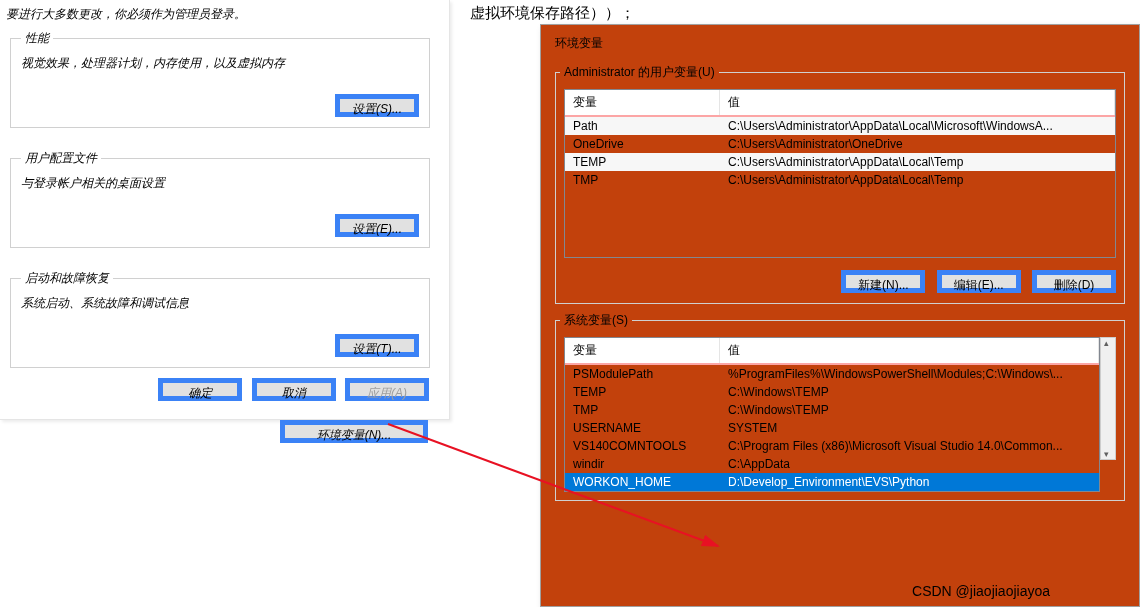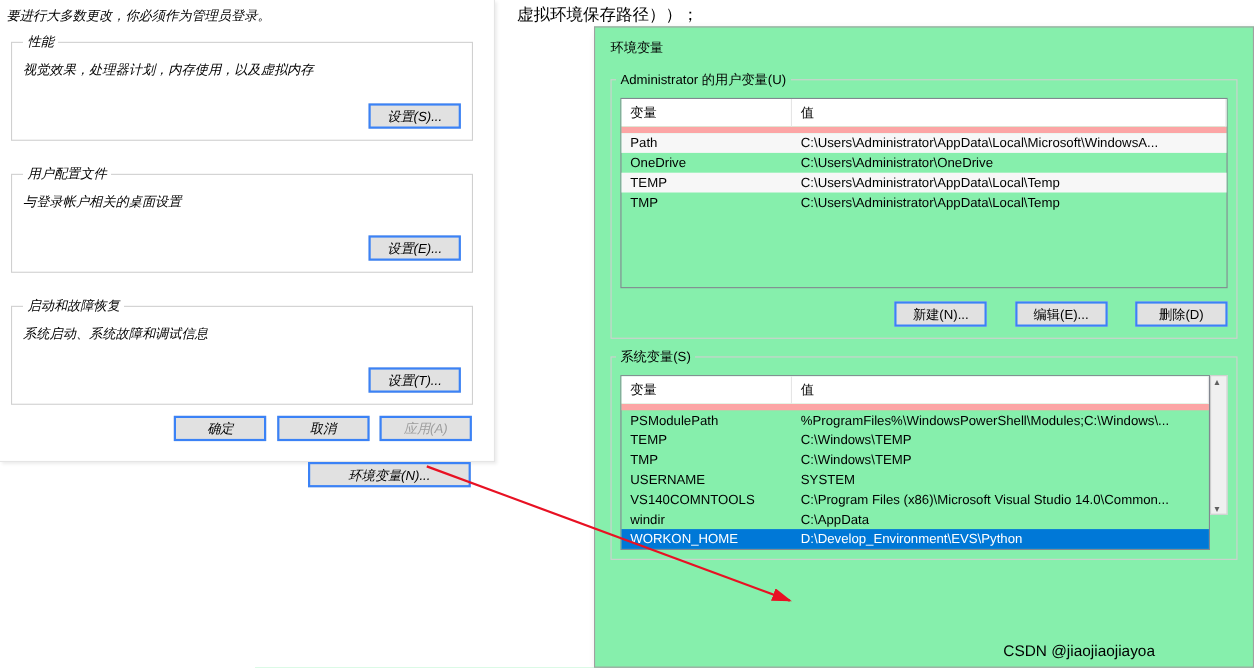--- a/index.html
+++ b/index.html
@@ -2,48 +2,48 @@
 <html><head>
 <meta charset="utf-8">
 <style>
   * { box-sizing: border-box; font-family: "Microsoft YaHei", "Segoe UI", Tahoma, sans-serif; font-size: 12px; }
   body { margin: 0; background: #fff; width: 1140px; height: 607px; position: relative; overflow: hidden; }
   .leftpanel { position: absolute; left: 0; top: 0; width: 450px; height: 420px; border-right: 1px solid #e5e5e5; border-bottom: 1px solid #e5e5e5; box-shadow: 2px 2px 3px rgba(0,0,0,0.08); font-style: italic; }
   .topline { position: absolute; top: 6px; left: 6px; color:#000; }
   fieldset.grp { position: absolute; border: 1px solid #d0d0d0; left: 10px; width: 420px; margin:0; padding: 8px 10px 40px 10px; }
   fieldset.grp legend { padding: 0 4px; }
   .desc { color:#000; }
-  .btn { display:inline-block; border: 2px solid #3b82f6; background:#e1e1e1; min-width:84px; height:23px; line-height:21px; text-align:center; cursor:default; }
+  .btn { display:inline-block; border: 5px solid #3b82f6; background:#e1e1e1; min-width:84px; height:23px; line-height:21px; text-align:center; cursor:default; }
   .btn.disabled { color:#9e9e9e; }
   .grp .btn { position:absolute; right:10px; bottom:10px; }
   .grp-perf { top: 30px; height: 98px;}
   .grp-user { top: 150px; height: 98px;}
   .grp-boot { top: 270px; height: 98px;}
   .envbtn { position:absolute; left: 280px; top: 404px; width:148px;margin-top:16px;}
   .footer { position:absolute; bottom:18px; right:20px; }
   .footer .btn { margin-left: 6px; }
 
   .rightarea { position: absolute; left:450px; top:0; width: 690px; height: 607px; }
   .codeline { position:absolute; top:4px; left:20px; font-family: Consolas, monospace; font-size:15px;}
-  .envwin { position:absolute; left:90px; top:24px; width: 600px; height: 583px; background:#86efac; border:1px solid #a0a0a0; box-shadow: 4px 4px 8px rgba(0,0,0,0.2);}
+  .envwin { position:absolute; left:90px; top:24px; width: 600px; height: 583px; background:#c2410c; border:1px solid #a0a0a0; box-shadow: 4px 4px 8px rgba(0,0,0,0.2);}
   .envtitle { padding:10px 14px 4px 14px; font-size:12px;}
   fieldset.env { border:1px solid #d0d0d0; margin: 8px 14px; padding:0; position: relative;}
   fieldset.env legend { padding:0 4px; margin-left:4px;}
   .tablewrap { border:1px solid #828790; margin:8px; }
-  .tablehead { display:flex; border-bottom:6px solid #fca5a5; }
+  .tablehead { display:flex; border-bottom:2px solid #fca5a5; }
   .tablehead > div { padding:4px 8px; border-right:1px solid #e5e5e5; background:#fff; }
   .col-var { width: 155px; flex-shrink:0; }
   .col-val { flex:1; }
   .tbody { min-height: 40px; }
   .trow { display:flex; }
   .trow > div { padding:2px 8px; white-space:nowrap; overflow:hidden; text-overflow:ellipsis; }
   .trow.striped:nth-child(odd){ background:#f7f7f7;}
   .trow.selected { background:#0078d7; color:#fff; }
   .btnrow { text-align:right; padding: 4px 8px 10px 8px;}
-  .btnrow .btn { margin-left:22px; }
+  .btnrow .btn { margin-left:8px; }
   .sysvars-wrap { position:relative; }
   .scroll-vert { position:absolute; right:8px; top:8px; bottom: 40px; width:16px; border:1px solid #cdcdcd; background:#f0f0f0; }
   .scroll-vert::before{content:"▴"; position:absolute; top:0; left:3px; font-size:9px; color:#606060;}
   .scroll-vert::after{content:"▾"; position:absolute; bottom:0; left:3px; font-size:9px; color:#606060;}
   .watermark { position:absolute; right:90px; bottom:8px; color:#000000; font-size:14px; font-family: Arial;}
   svg.arrow { position:absolute; pointer-events:none; }
 </style>
 </head>
 <body>
 

